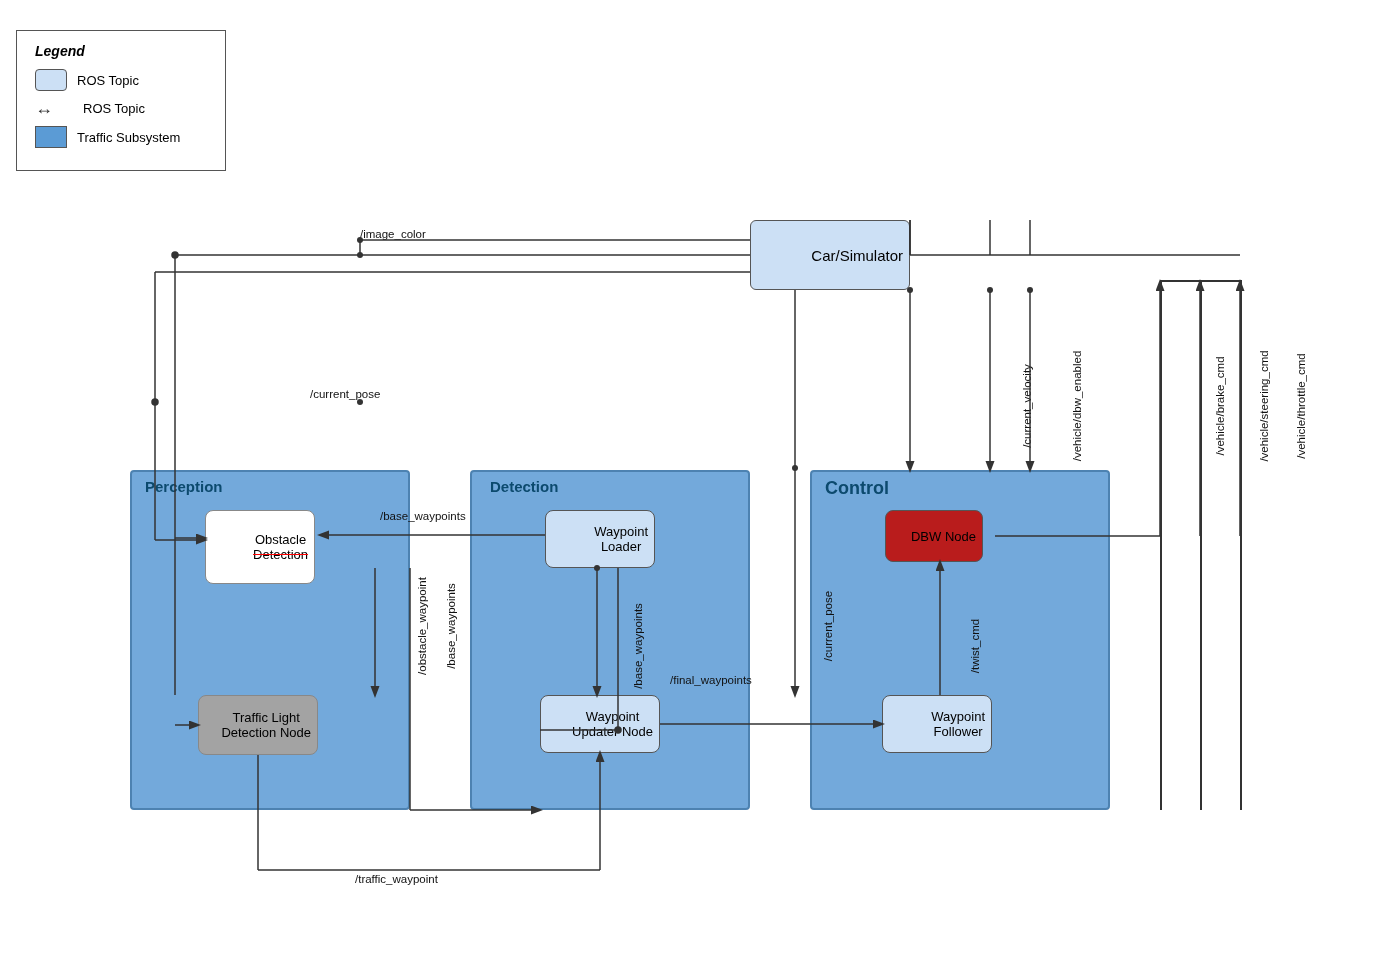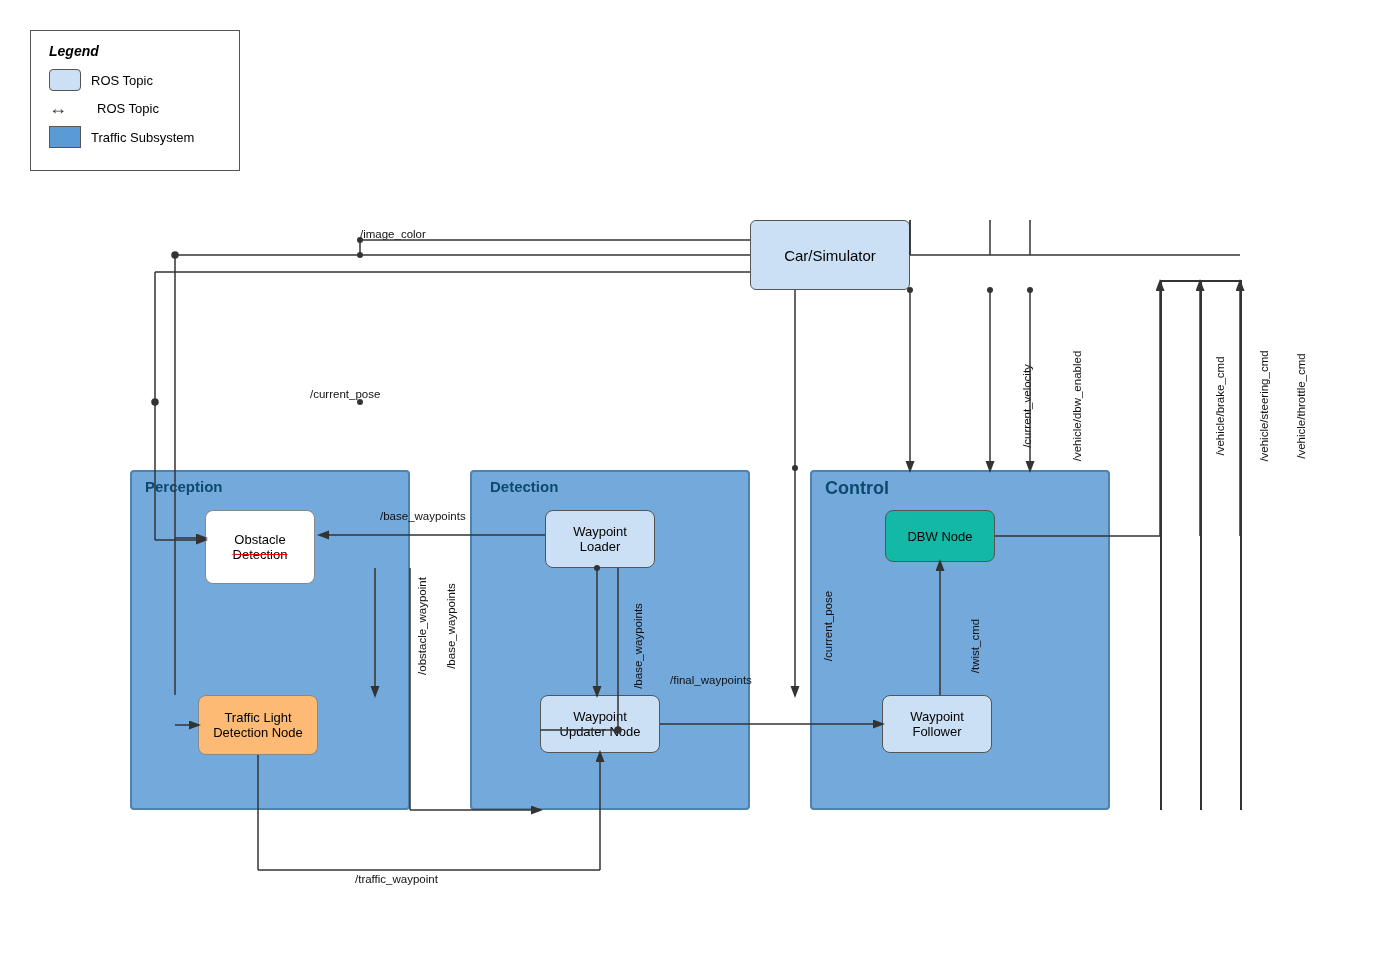--- a/index.html
+++ b/index.html
@@ -15,21 +15,21 @@
     .diagram-container {
       position: absolute;
       top: 0; left: 0;
       width: 1392px;
       height: 959px;
     }
     
     .legend {
       position: absolute;
       top: 30px;
-      left: 30px;
+      left: 16px;
       border: 1.5px solid #555;
       padding: 12px 18px;
       background: #fff;
       width: 210px;
     }
     .legend-title {
       font-style: italic;
       font-weight: bold;
       font-size: 14px;
       margin-bottom: 10px;
@@ -84,41 +84,41 @@
     }
 
     
     .node {
       position: absolute;
       border-radius: 6px;
       border: 1.5px solid #555;
       background: #cce0f5;
       display: flex;
       align-items: center;
-      justify-content: center;
+      justify-content: flex-end;
       text-align: center;
       font-size: 13px;
       padding: 6px;
     }
     .node-car {
       background: #cce0f5;
       width: 160px;
       height: 70px;
       font-size: 15px;
     }
     .node-obstacle {
       background: #fff;
       border: 1.5px solid #888;
       width: 110px;
       height: 74px;
       font-size: 13px;
       border-radius: 8px;
     }
     .node-tl {
-      background: #fdba74;
+      background: #a3a3a3;
       border: 1.5px solid #888;
       width: 120px;
       height: 60px;
       font-size: 13px;
       border-radius: 8px;
     }
     .node-wl {
       background: #cce0f5;
       border: 1.5px solid #555;
       width: 110px;
@@ -128,23 +128,23 @@
     }
     .node-wu {
       background: #cce0f5;
       border: 1.5px solid #555;
       width: 120px;
       height: 58px;
       font-size: 13px;
       border-radius: 8px;
     }
     .node-dbw {
-      background: #14b8a6;
-      border: 1.5px solid #555;
-      width: 110px;
+      background: #b91c1c;
+      border: 1.5px solid #555;
+      width: 98px;
       height: 52px;
       font-size: 13px;
       border-radius: 8px;
     }
     .node-wf {
       background: #cce0f5;
       border: 1.5px solid #555;
       width: 110px;
       height: 58px;
       font-size: 13px;

